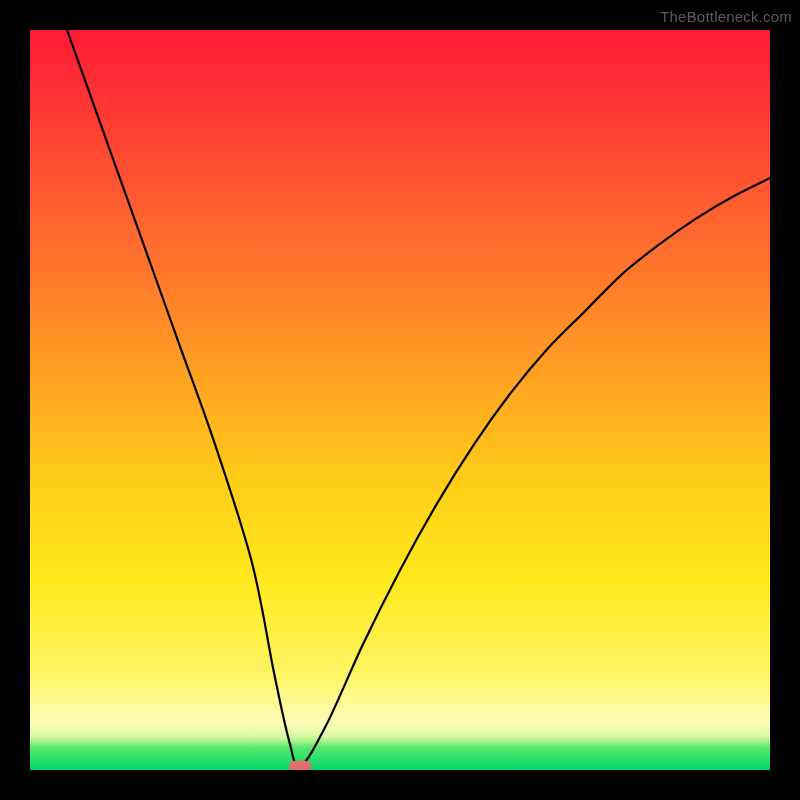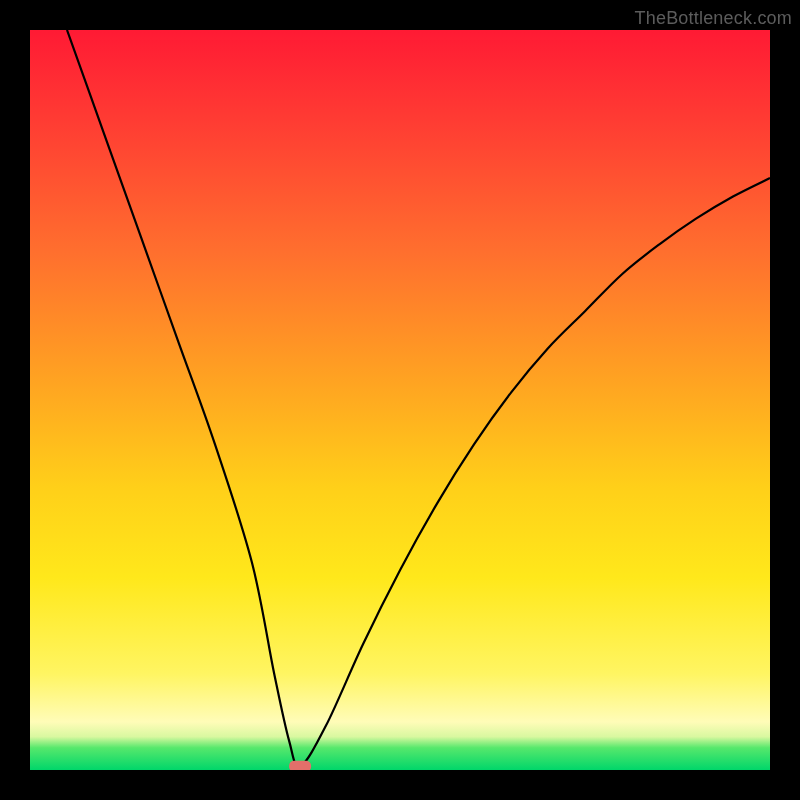--- a/index.html
+++ b/index.html
@@ -54,21 +54,21 @@
     left: 0;
     top: 0;
     width: 740px;
     height: 740px;
   }
   .watermark {
     position: absolute;
     top: 8px;
     right: 8px;
     color: #5c5c5c;
-    font-size: 18px;
+    font-size: 15px;
     letter-spacing: 0.2px;
     font-weight: 400;
     margin-left: 32px;
   }
 </style>
 </head>
 <body>
 
 <div class="frame">
 

